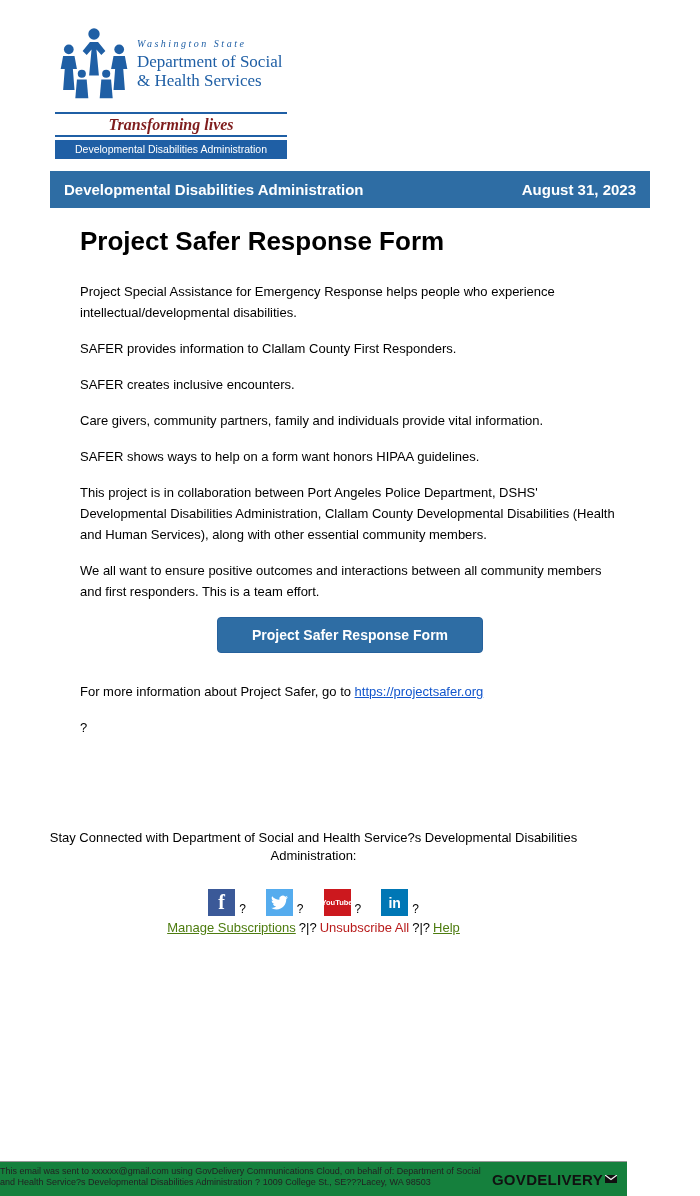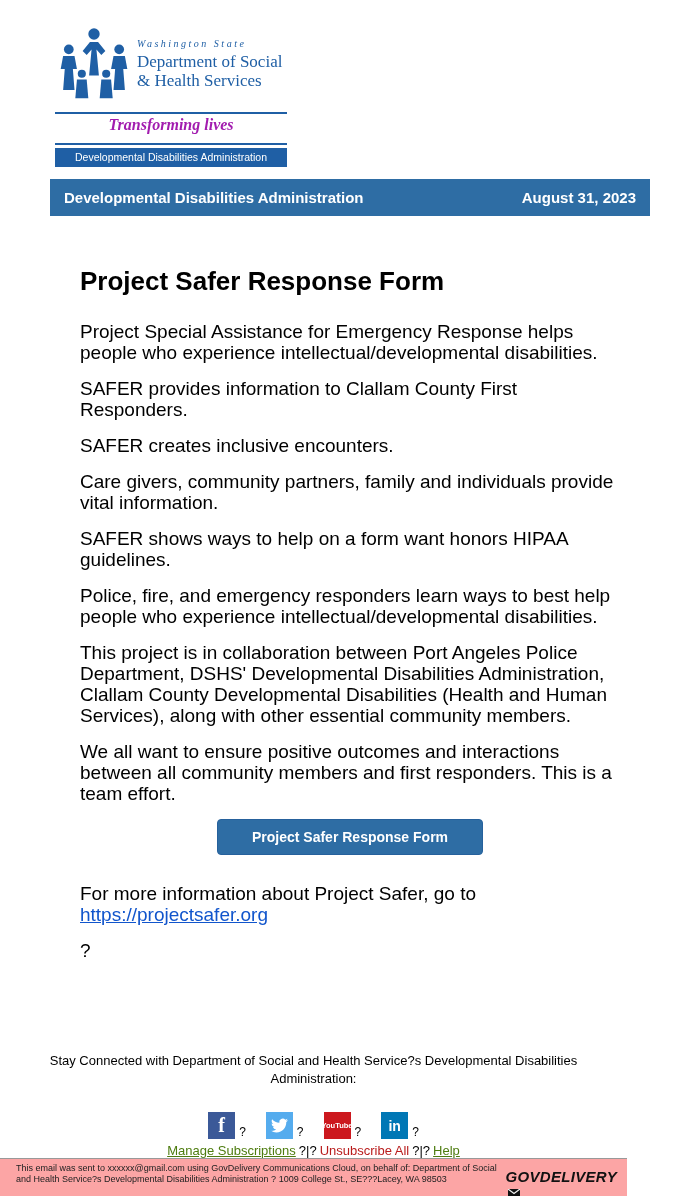--- a/index.html
+++ b/index.html
@@ -10,36 +10,36 @@
   .top-logo { padding: 26px 0 0 55px; width: 232px; }
   .logo-row { display: flex; align-items: flex-start; }
   .logo-mark { flex: 0 0 auto; }
   .logo-text { margin-left: 4px; padding-top: 12px; }
   .ws-state { font-family: "Liberation Serif", serif; font-style: italic; letter-spacing: 2.5px;
               font-size: 10px; color: #1f5fa5; margin-bottom: 3px; white-space: nowrap; }
   .dept-line { font-family: "Liberation Serif", serif; font-size: 17px; line-height: 1.12;
                color: #1f5fa5; white-space: nowrap; }
   .tagline-rule { border: 0; border-top: 2px solid #1f5fa5; margin: 6px 0 0; }
   .tagline { text-align: center; font-family: "Liberation Serif", serif; font-style: italic;
-             font-weight: bold; font-size: 16px; color: #a21caf; padding: 2px 0 9px; }
+             font-weight: bold; font-size: 16px; color: #7f1d1d; padding: 2px 0 1px; }
   .tagline-rule2 { border: 0; border-top: 2px solid #1f5fa5; margin: 0 0 3px; }
   .admin-mini-bar { background: var(--logo-blue, #1f5fa5); color: #fff; font-size: 10.5px;
                     text-align: center; padding: 3px 0 4px; }
 
   
   .header-bar { width: 600px; margin: 12px 0 0 50px; box-sizing: border-box;
                 background: var(--header-blue, #2e6da4); color: #fff; font-weight: bold;
                 font-size: 15px; display: flex; justify-content: space-between;
                 align-items: center; padding: 10px 14px; }
 
   
   .article { width: 600px; margin-left: 50px; box-sizing: border-box; background: #fff;
-             padding: 50px 30px 40px; }
+             padding: 18px 30px 40px; }
   .article h1 { font-size: 26px; font-weight: bold; margin: 0 0 24px; }
-  .article p { font-size: 19px; line-height: 21px; margin: 0 0 15px; }
+  .article p { font-size: 13px; line-height: 21px; margin: 0 0 15px; }
   .btn-row { text-align: center; margin: 12px 0 28px; }
   .cta-btn { display: inline-block; background: var(--header-blue, #2e6da4); color: #fff;
              font-family: "Liberation Sans", sans-serif; font-weight: bold; font-size: 14px;
              padding: 9px 34px; border: 1px solid #26619c; border-radius: 4px; cursor: pointer; }
   .more-info a { color: var(--link-blue, #1155cc); text-decoration: underline; }
   .trailing-q { margin-top: 6px; }
 
   
   .footer { margin-top: 36px; text-align: center; }
   .stay-connected { width: 560px; margin: 0 auto; font-size: 13px; line-height: 18px; }
@@ -54,27 +54,27 @@
         font-size: 7.5px; font-weight: bold; }
   .li { background: var(--linkedin-blue, #0077b5); font-weight: bold; font-size: 14px; }
   .social-suffix { font-size: 12px; margin-left: 4px; }
   .sub-services { margin-top: 28px; font-size: 13px; }
   .sub-links { margin-top: 4px; font-size: 13px; }
   .sub-links .sep { margin: 0 3px; }
   .footer-link { color: #4d7c0f; text-decoration: underline; }
   .plain-unsub { color: #b91c1c; text-decoration: none; }
 
   
-  .bottom-strip { margin-top: auto; border-top: 1px solid #999; background: #fca5a5;
+  .bottom-strip { margin-top: auto; border-top: 1px solid #999; background: #15803d;
                   display: flex; justify-content: space-between; align-items: flex-start;
-                  padding: 4px 6px 8px 16px; box-sizing: border-box; min-height: 33px; }
+                  padding: 4px 6px 8px 0; box-sizing: border-box; min-height: 33px; }
   .disclaimer { font-size: 9px; line-height: 11px; color: #222; width: 562px; text-align: left; }
   .gd-logo { display: flex; align-items: flex-start; padding: 5px 4px 0 0;
-             font-weight: bold; font-style: italic; font-size: 15px; letter-spacing: 0.3px;
-             color: #111; white-space: nowrap; flex-direction: column; }
+             font-weight: bold; font-size: 15px; letter-spacing: 0.3px;
+             color: #111; white-space: nowrap; }
   .gd-flag { margin-left: 2px; margin-top: -2px; }
 </style>
 </head>
 <body>
 
 <div class="page">
 
   <div class="top-logo">
     <div class="logo-row">
       <div class="logo-mark">
@@ -111,21 +111,20 @@
   </div>
 
   <div class="article">
     <h1>Project Safer Response Form</h1>
 
     <p>Project Special Assistance for Emergency Response helps people who experience intellectual/developmental disabilities.</p>
     <p>SAFER provides information to Clallam County First Responders.</p>
     <p>SAFER creates inclusive encounters.</p>
     <p>Care givers, community partners, family and individuals provide vital information.</p>
     <p>SAFER shows ways to help on a form want honors HIPAA guidelines.</p>
-    <p>Police, fire, and emergency responders learn ways to best help people who experience intellectual/developmental disabilities.</p>
     <p>This project is in collaboration between Port Angeles Police Department, DSHS' Developmental Disabilities Administration, Clallam County Developmental Disabilities (Health and Human Services), along with other essential community members.</p>
     <p>We all want to ensure positive outcomes and interactions between all community members and first responders. This is a team effort.</p>
 
     <div class="btn-row">
       <a class="cta-btn">Project Safer Response Form</a>
     </div>
 
     <p class="more-info"><span>For more information about Project Safer, go to </span><a>https://projectsafer.org</a></p>
 
     <p class="trailing-q">?</p>

